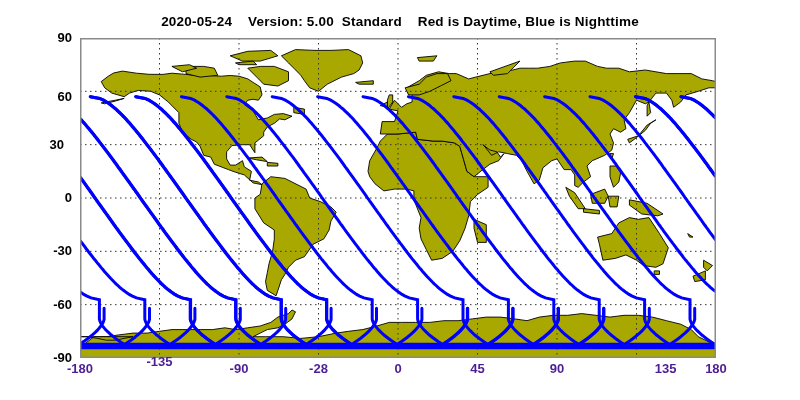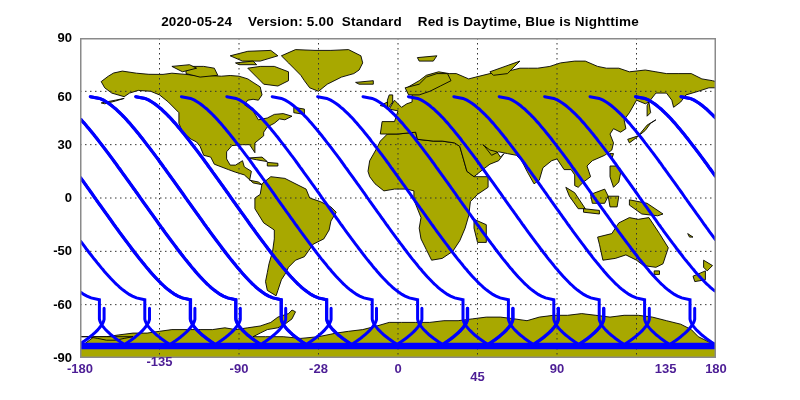--- a/index.html
+++ b/index.html
@@ -137,31 +137,31 @@
           <path d="M0 306.0 L636 306.0" fill="none" stroke="#0000ff" stroke-width="2.6" stroke-linecap="round"></path>
           <path d="M0 307.9 L636 307.9" fill="none" stroke="#0000ff" stroke-width="4.5" stroke-linecap="round"></path>
         </g>
       <rect x="0.5" y="0.5" width="635" height="319" fill="none" stroke="#8a8a8a" stroke-width="2"></rect>
     </svg>
   </div>
 
   <div id="ylabels">
       <div class="ylab" style="left: 8px; top: 30px;">90</div>
       <div class="ylab" style="left: 8px; top: 83.3333px; margin-top: 6px;">60</div>
-      <div class="ylab" style="left: 8px; top: 136.667px;">30</div>
+      <div class="ylab" style="left: 0; top: 136.667px;">30</div>
       <div class="ylab" style="left: 8px; top: 190px;">0</div>
-      <div class="ylab" style="left: 8px; top: 243.333px;">-50</div>
+      <div class="ylab" style="left: 8px; top: 243.333px;">-30</div>
       <div class="ylab" style="left: 8px; top: 296.667px;">-60</div>
       <div class="ylab" style="left: 8px; top: 350px;">-90</div>
     </div>
   <div id="xlabels">
       <div class="xlab" style="left: 40px; top: 361px;">-180</div>
       <div class="xlab" style="left: 119.5px; top: 354px;">-135</div>
       <div class="xlab" style="left: 199px; top: 361px;">-90</div>
       <div class="xlab" style="left: 278.5px; top: 361px;">-28</div>
       <div class="xlab" style="left: 358px; top: 361px;">0</div>
-      <div class="xlab" style="left: 437.5px; top: 361px; margin-top: 8px;">45</div>
+      <div class="xlab" style="left: 437.5px; top: 361px;">45</div>
       <div class="xlab" style="left: 517px; top: 361px;">90</div>
       <div class="xlab" style="left: 596.5px; top: 361px; text-align: right;">135</div>
       <div class="xlab" style="left: 676px; top: 361px;">180</div>
     </div>
 
 </div>
 
 </body></html>

